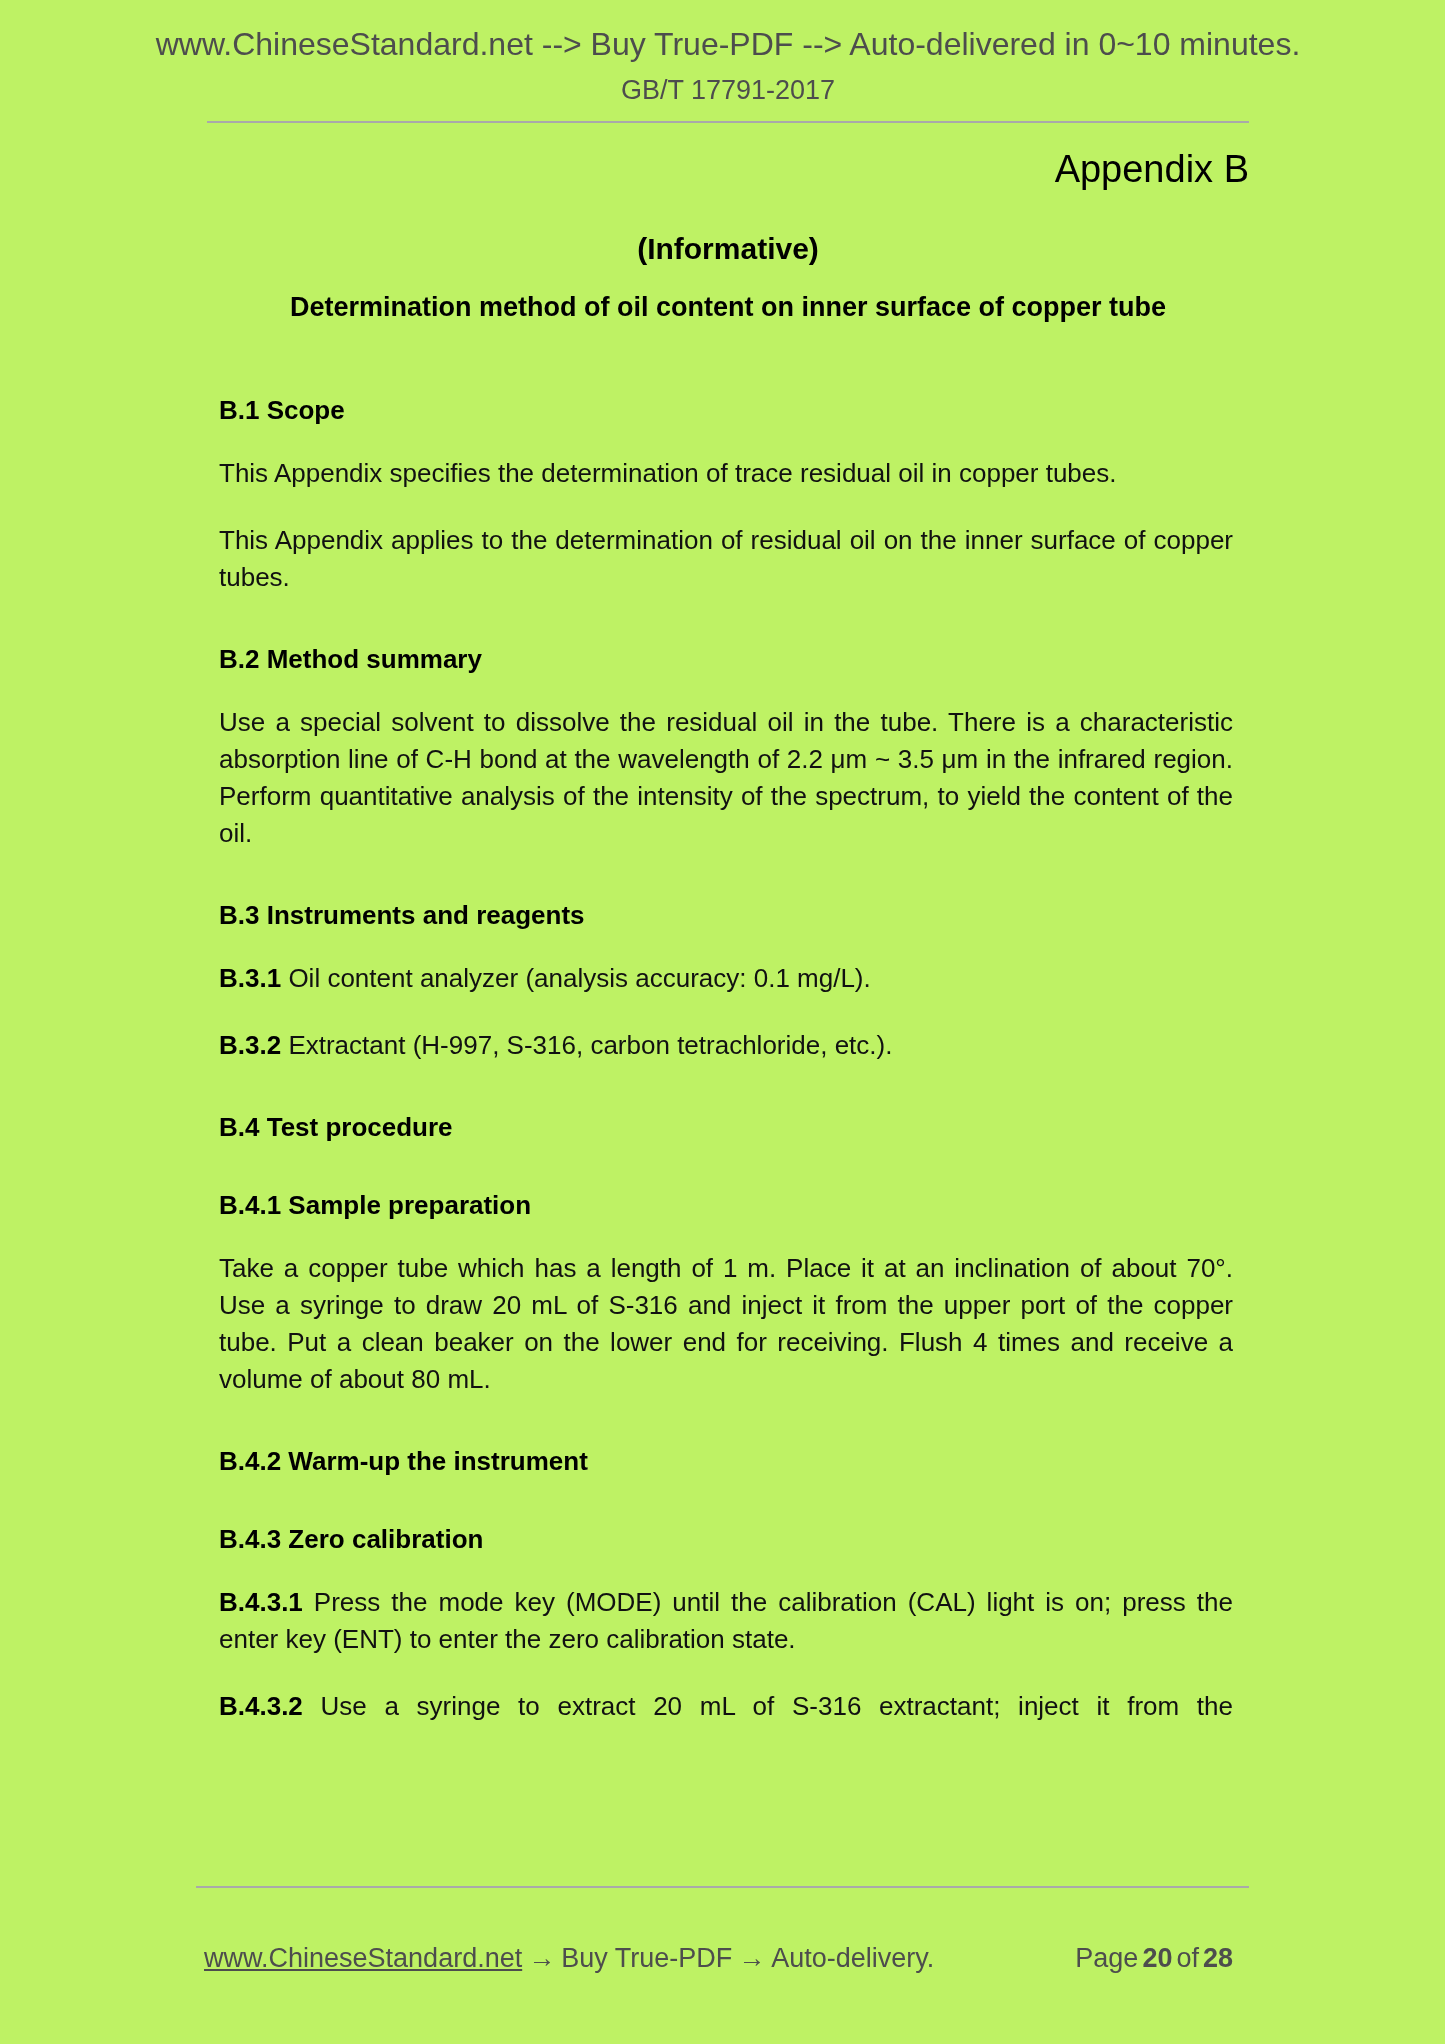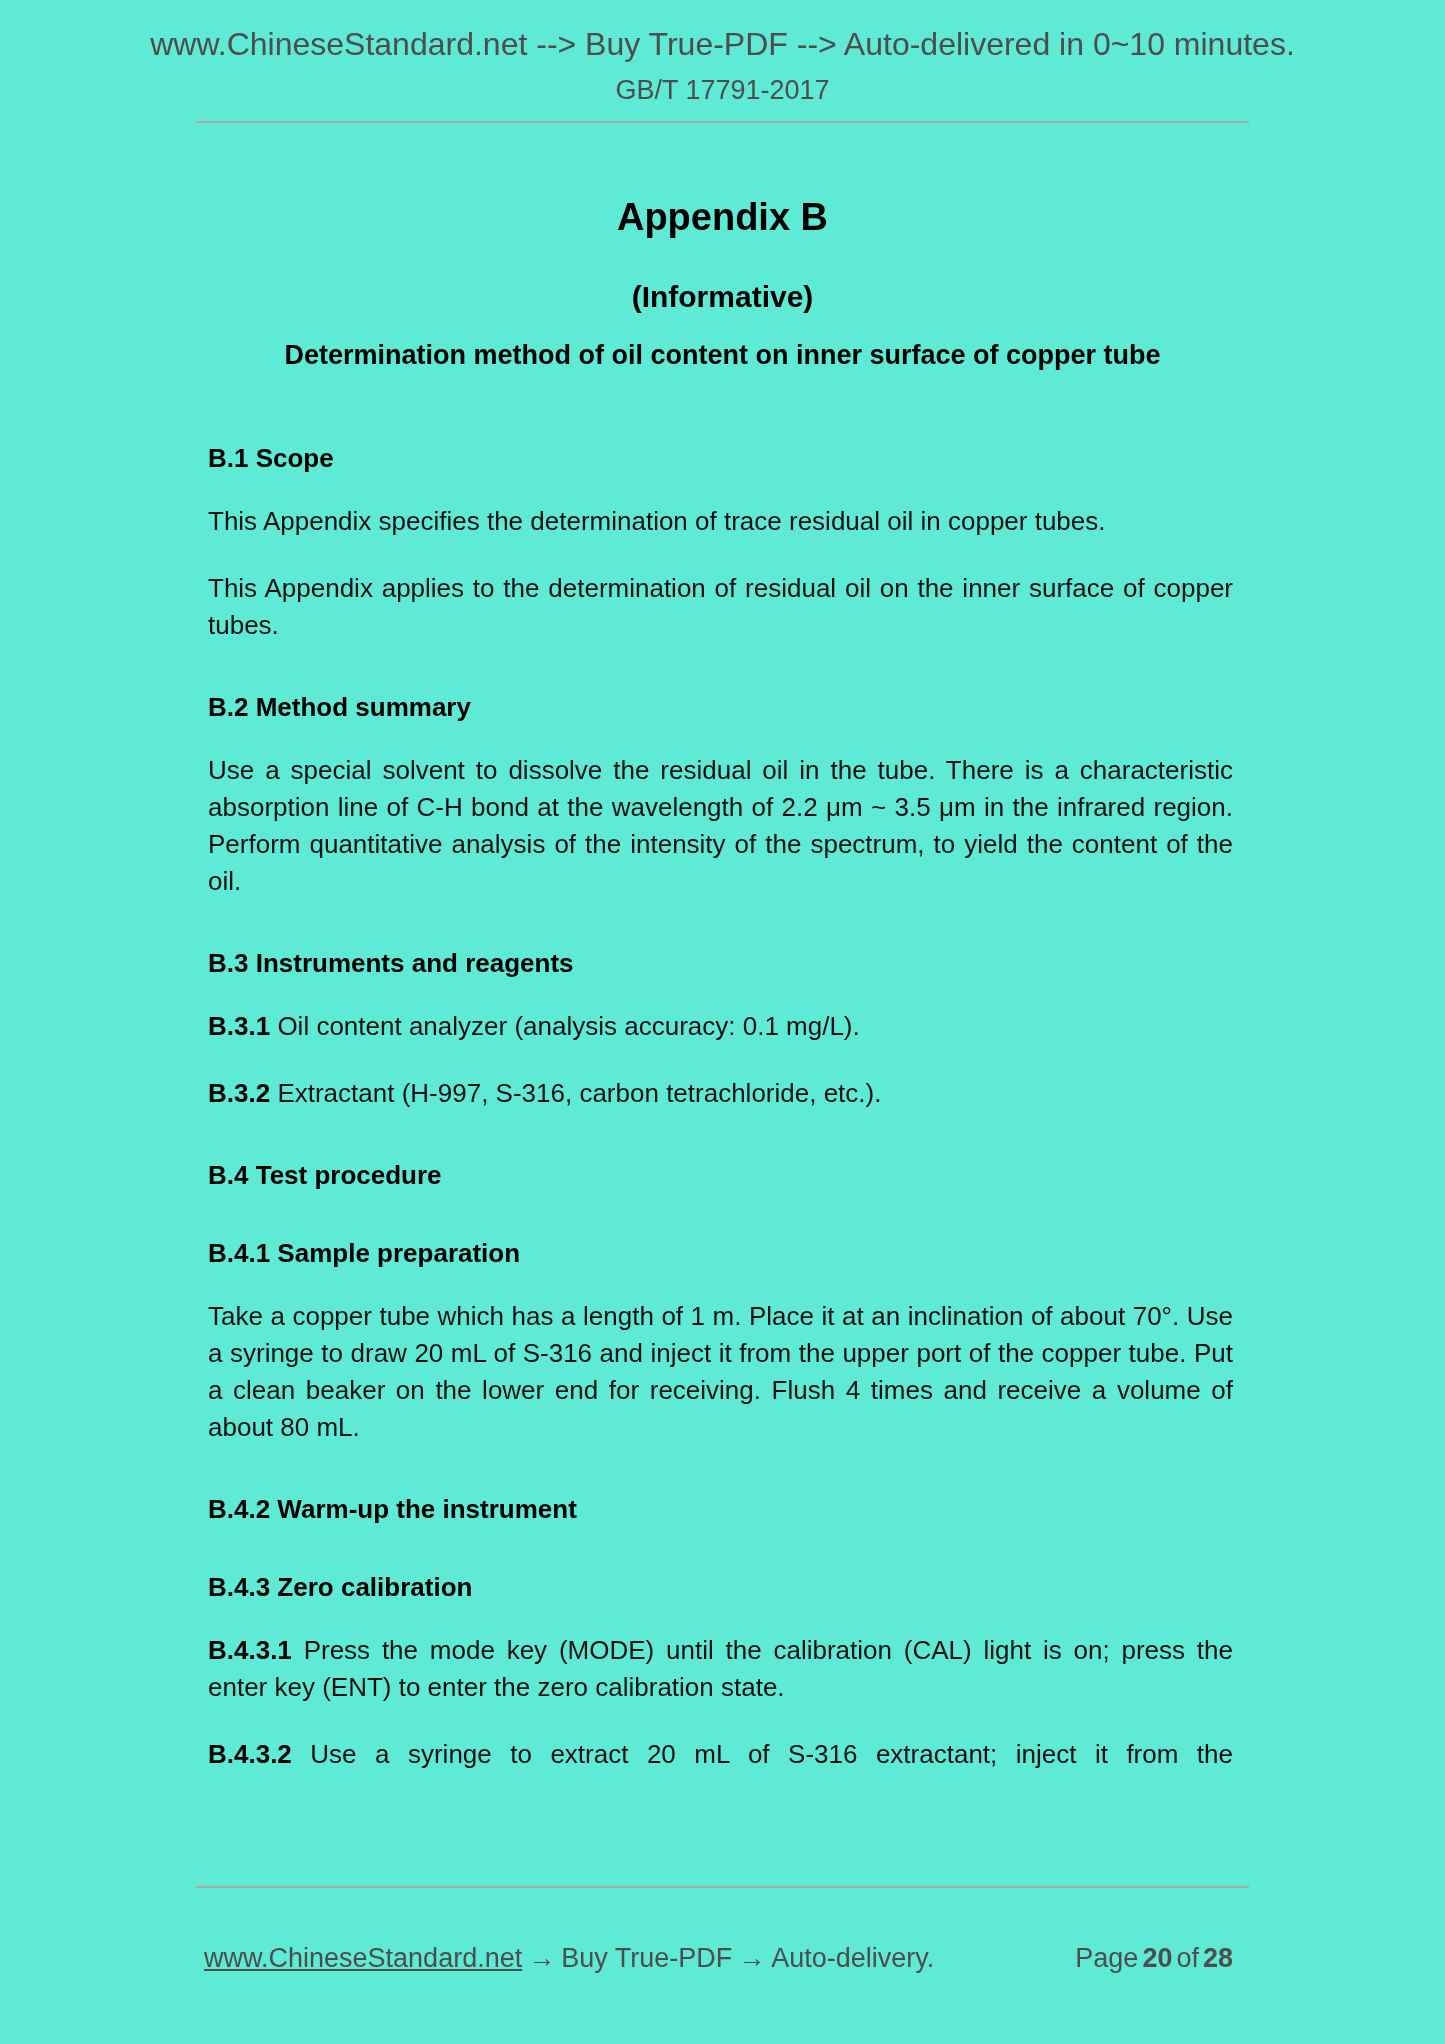--- a/index.html
+++ b/index.html
@@ -7,24 +7,25 @@
     --rule-color: #a9a9a9;
     --body-text: #111111;
     --link-color: #4d4d4d;
   }
   * { margin: 0; padding: 0; box-sizing: border-box; }
   html, body { background: #ffffff; }
   .page {
     position: relative;
     width: 1445px;
     height: 2044px;
-    background: #5eead4;
+    background: #bef264;
     font-family: "Liberation Sans", "DejaVu Sans", sans-serif;
     color: var(--body-text);
     overflow: hidden;
+    padding-left: 11px;
   }
   .top-header {
     padding-top: 26px;
     text-align: center;
     font-size: 32px;
     line-height: 36px;
     color: var(--gray-text);
   }
   .doc-code {
     margin-top: 14px;
@@ -35,25 +36,25 @@
   }
   .content {
     margin: 0 196px;
   }
   .rule {
     border: none;
     border-top: 2px solid var(--rule-color);
     margin-top: 16px;
   }
   .title-main {
-    margin-top: 72px;
-    text-align: center;
+    margin-top: 24px;
+    text-align: right;
     font-size: 38px;
     line-height: 44px;
-    font-weight: bold;
+    font-weight: normal;
     color: #000000;
   }
   .title-sub {
     margin-top: 40px;
     text-align: center;
     font-size: 30px;
     line-height: 35px;
     font-weight: bold;
     color: #000000;
   }

